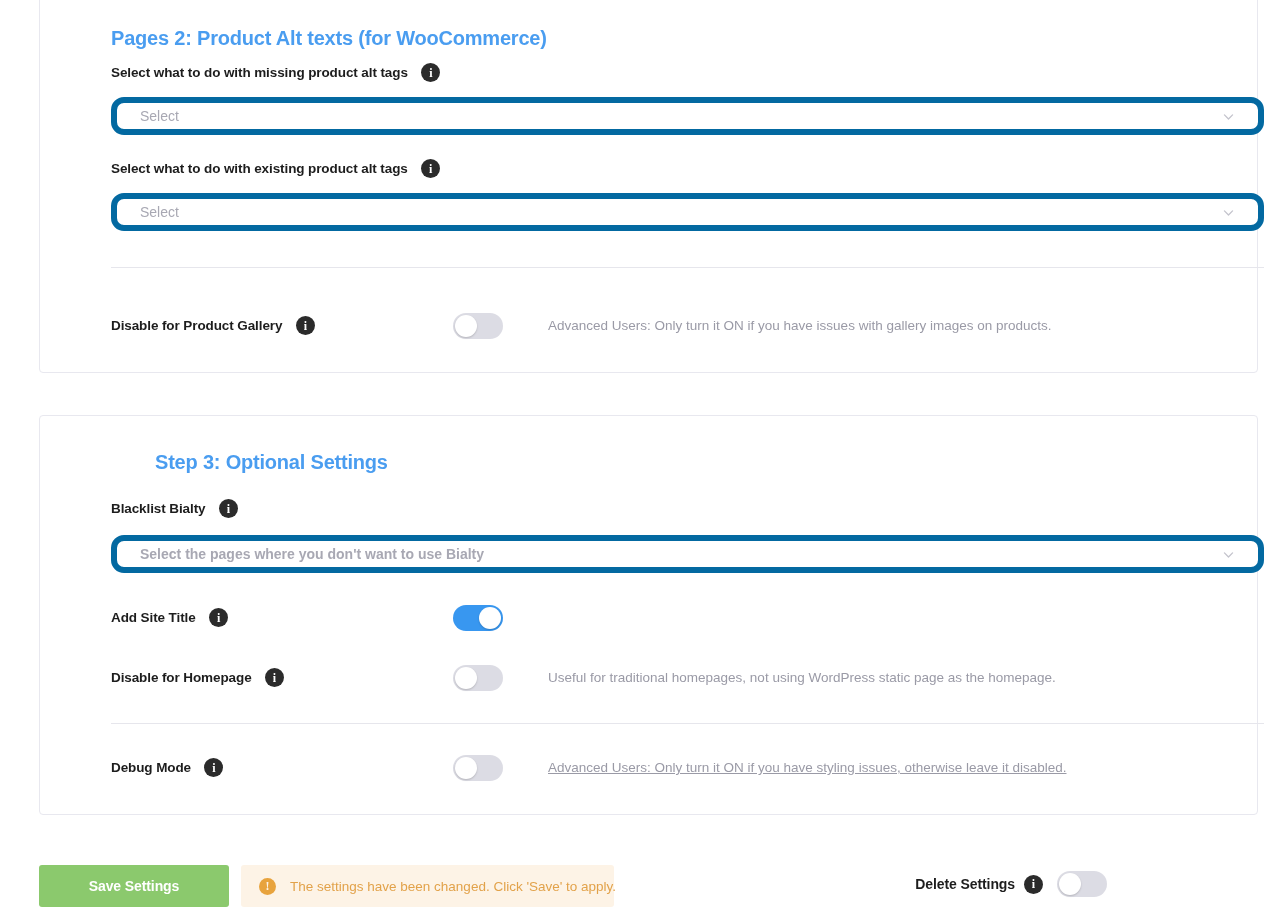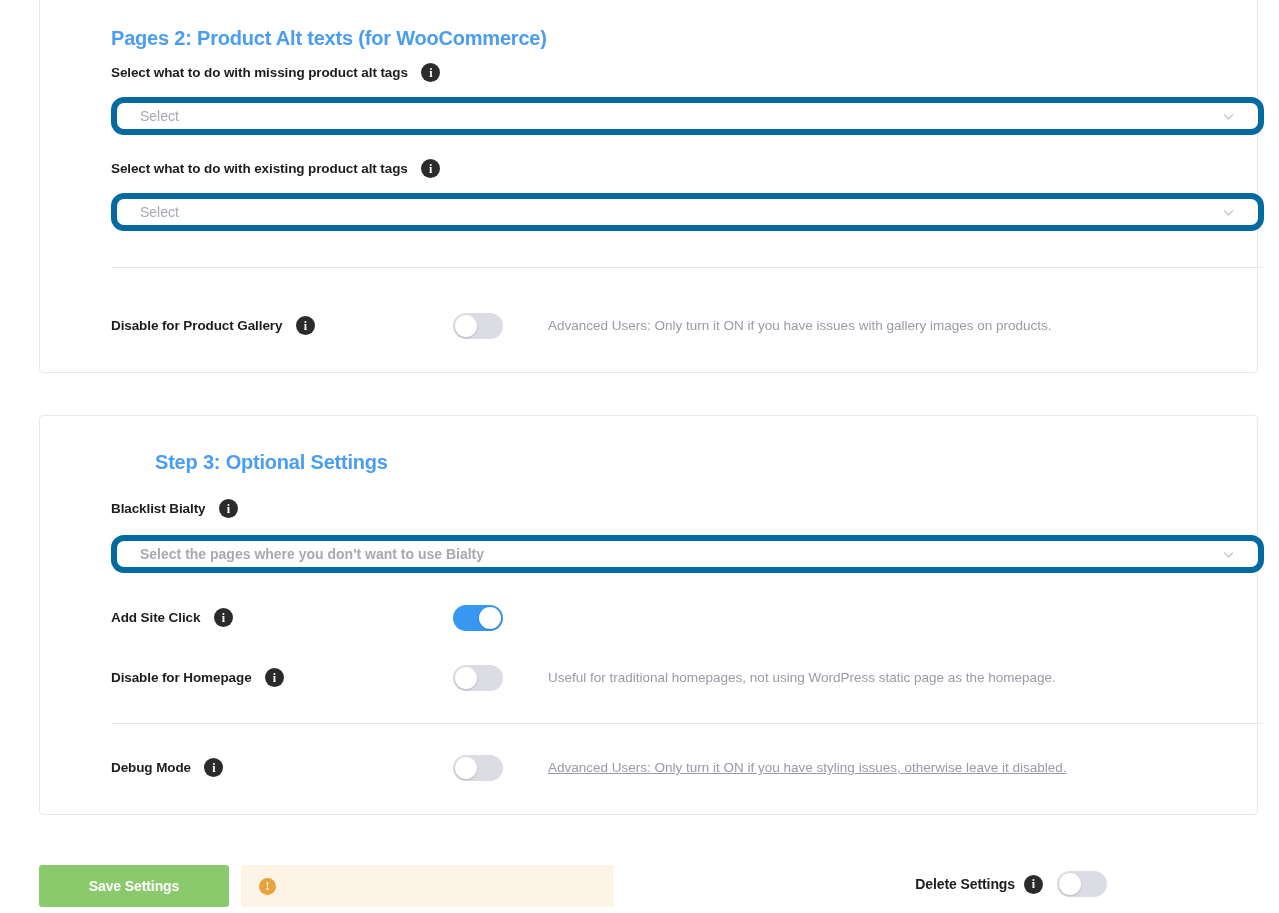--- a/index.html
+++ b/index.html
@@ -263,21 +263,21 @@
     <span class="select-placeholder">Select the pages where you don't want to use Bialty</span>
     <span class="chevron">
       <svg viewBox="0 0 16 16" fill="none" stroke="currentColor" stroke-width="1.6" stroke-linecap="round" stroke-linejoin="round">
           <polyline points="3,6 8,11 13,6"></polyline>
         </svg>
     </span>
   </div>
 
   <div class="toggle-row" style="top:189px;">
     <div class="row-label">
-      <span class="field-label">Add Site Click</span>
+      <span class="field-label">Add Site Title</span>
       <span class="info-icon">
           <span>i</span>
         </span>
     </div>
     <div class="switch on" style="left:413px;top:0;">
       <div class="knob"></div>
     </div>
   </div>
 
   <div class="toggle-row" style="top:249px;">
@@ -309,20 +309,21 @@
   </div>
 </div>
 
 <div id="footer-bar">
   <button id="save-settings-button">Save Settings</button>
 
   <div id="changed-notice">
     <span class="warn-icon">
         <span>!</span>
       </span>
+    <span class="notice-text">The settings have been changed. Click 'Save' to apply.</span>
   </div>
 
   <div id="delete-settings-group">
     <span class="field-label">Delete Settings</span>
     <span class="info-icon">
         <span>i</span>
       </span>
     <div class="switch" id="delete-settings-switch">
       <div class="knob"></div>
     </div>

